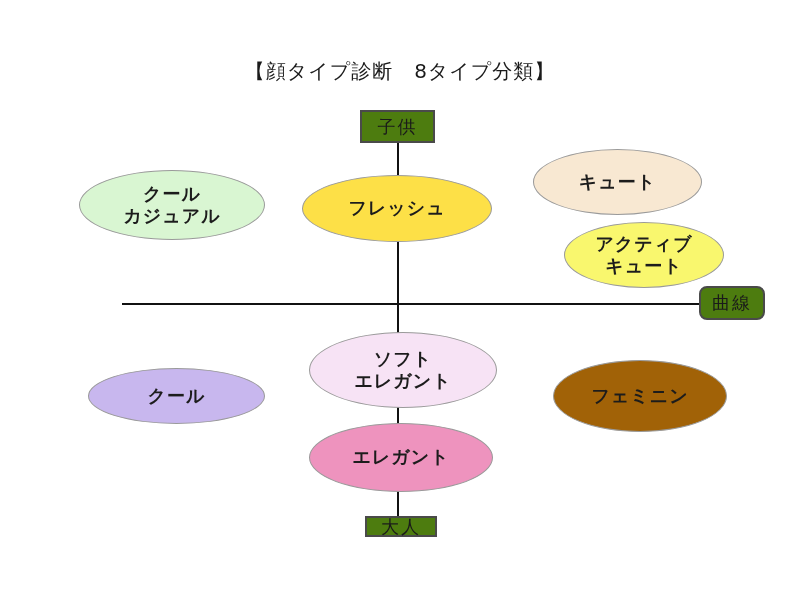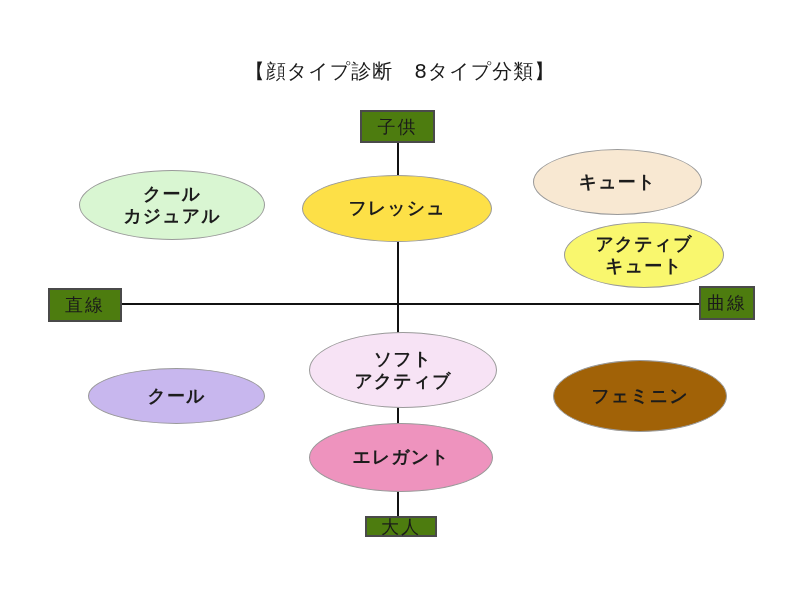--- a/index.html
+++ b/index.html
@@ -55,21 +55,21 @@
     align-items: center;
     justify-content: center;
     font-size: 18px;
     font-weight: normal;
     color: #1a1a1a;
     letter-spacing: 2px;
   }
   .axis-box.child   { left: 360px; top: 110px; width: 75px; height: 33px; }
   .axis-box.adult   { left: 365px; top: 516px; width: 72px; height: 21px; }
   .axis-box.straight{ left: 48px;  top: 288px; width: 74px; height: 34px; }
-  .axis-box.curved  { left: 699px; top: 286px; width: 56px; height: 34px; }
+  .axis-box.curved  { left: 699px; top: 286px; width: 66px; height: 34px; border-radius: 8px; }
   .type-ellipse {
     position: absolute;
     z-index: 2;
     border: 1.5px solid #9a9a9a;
     border-radius: 50%;
     box-sizing: border-box;
     display: flex;
     align-items: center;
     justify-content: center;
   }
@@ -98,21 +98,20 @@
 
   <div class="diagram-title">【顔タイプ診断　8タイプ分類】</div>
 
   <div class="axis-line v"></div>
   <div class="axis-line h"></div>
 
   <div class="axis-box child">子供</div>
 
   <div class="axis-box adult">大人</div>
 
-  <div class="axis-box straight">直線</div>
 
   <div class="axis-box curved">曲線</div>
 
   <div class="type-ellipse e-cool-casual" style="background: rgb(217, 246, 210);">
     <span class="type-label">クール
 カジュアル</span>
   </div>
 
   <div class="type-ellipse e-fresh" style="background: #fde047;">
     <span class="type-label">フレッシュ</span>
@@ -126,21 +125,21 @@
     <span class="type-label">アクティブ
 キュート</span>
   </div>
 
   <div class="type-ellipse e-cool" style="background: rgb(200, 183, 238);">
     <span class="type-label">クール</span>
   </div>
 
   <div class="type-ellipse e-soft-elegant" style="background: rgb(247, 227, 245);">
     <span class="type-label">ソフト
-アクティブ</span>
+エレガント</span>
   </div>
 
   <div class="type-ellipse e-feminine" style="background: #a16207;">
     <span class="type-label">フェミニン</span>
   </div>
 
   <div class="type-ellipse e-elegant" style="background: rgb(238, 147, 190);">
     <span class="type-label">エレガント</span>
   </div>
 

